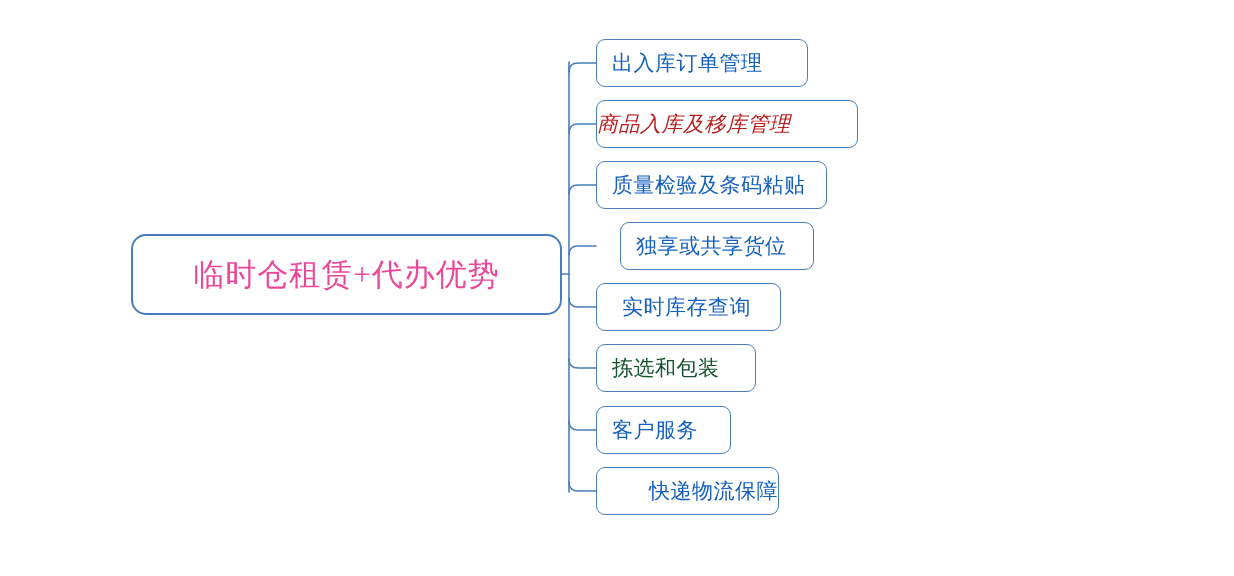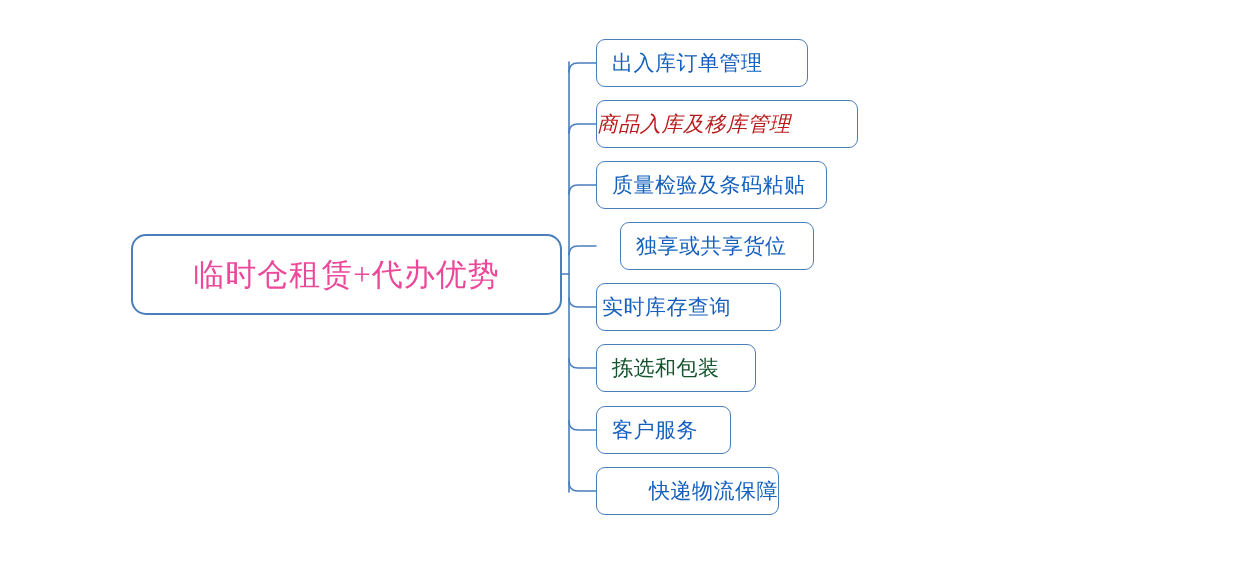--- a/index.html
+++ b/index.html
@@ -87,21 +87,21 @@
       </div>
       <div class="node" style="left: 596px; top: 100px; width: 262px; height: 48px; font-size: 21px; border-color: rgb(74, 126, 187); color: #b91c1c; font-style: italic;">
         <span class="node-label">商品入库及移库管理</span>
       </div>
       <div class="node" style="left: 596px; top: 161px; width: 231px; height: 48px; font-size: 21px; padding-left: 15px; border-color: rgb(74, 126, 187); color: rgb(21, 96, 189);">
         <span class="node-label">质量检验及条码粘贴</span>
       </div>
       <div class="node" style="left: 596px; top: 222px; width: 194px; height: 48px; font-size: 21px; padding-left: 15px; border-color: rgb(74, 126, 187); color: rgb(21, 96, 189); margin-left: 24px;">
         <span class="node-label">独享或共享货位</span>
       </div>
-      <div class="node" style="left: 596px; top: 283px; width: 185px; height: 48px; font-size: 21px; padding-left: 5px; border-color: rgb(74, 126, 187); color: rgb(21, 96, 189);">
+      <div class="node" style="left: 596px; top: 283px; width: 185px; height: 48px; font-size: 21px; padding-left: 25px; border-color: rgb(74, 126, 187); color: rgb(21, 96, 189);">
         <span class="node-label">实时库存查询</span>
       </div>
       <div class="node" style="left: 596px; top: 344px; width: 160px; height: 48px; font-size: 21px; padding-left: 15px; border-color: rgb(74, 126, 187); color: #14532d;">
         <span class="node-label">拣选和包装</span>
       </div>
       <div class="node" style="left: 596px; top: 406px; width: 135px; height: 48px; font-size: 21px; padding-left: 15px; border-color: rgb(74, 126, 187); color: rgb(21, 96, 189);">
         <span class="node-label">客户服务</span>
       </div>
       <div class="node" style="left: 596px; top: 467px; width: 183px; height: 48px; font-size: 21px; padding-left: 23px; border-color: rgb(74, 126, 187); color: rgb(21, 96, 189); justify-content: flex-end;">
         <span class="node-label">快递物流保障</span>

